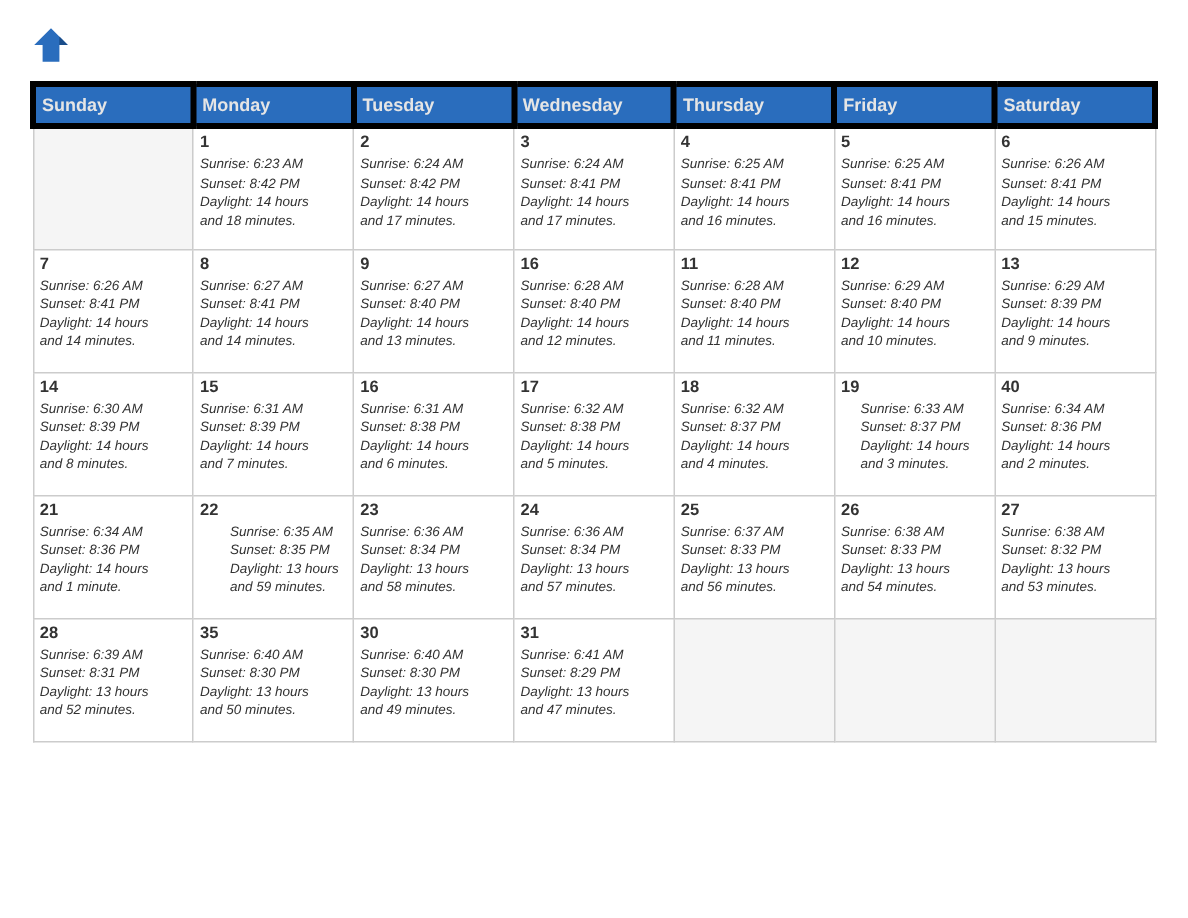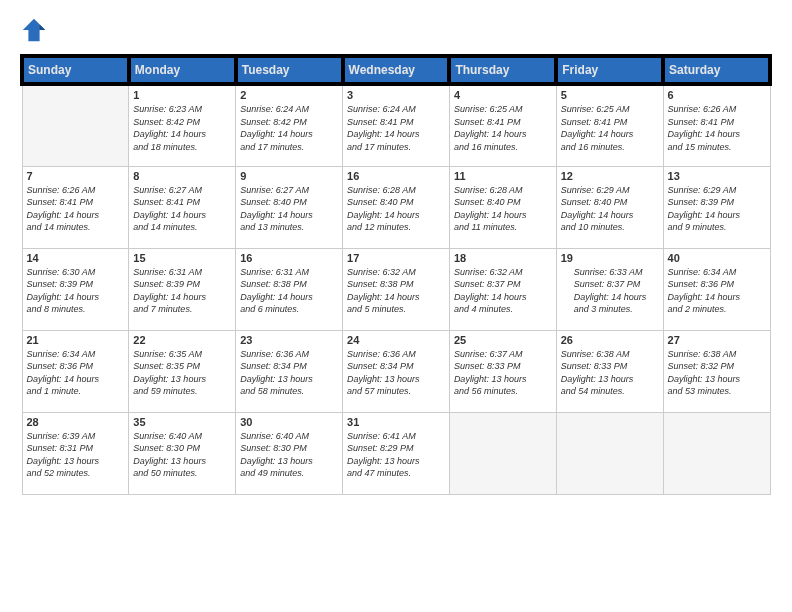--- a/index.html
+++ b/index.html
@@ -277,21 +277,21 @@
         <tr>
           <td>
             <span class="day-num">21</span>
             <div class="day-info" style="white-space: pre-line;">Sunrise: 6:34 AM
 Sunset: 8:36 PM
 Daylight: 14 hours
 and 1 minute.</div>
           </td>
           <td>
             <span class="day-num">22</span>
-            <div class="day-info" style="white-space: pre-line;">Sunrise: 6:35 AM
+            <div class="day-info" style="white-space: pre-line; margin-left: 20px;">Sunrise: 6:35 AM
 Sunset: 8:35 PM
 Daylight: 13 hours
 and 59 minutes.</div>
           </td>
           <td>
             <span class="day-num">23</span>
             <div class="day-info" style="white-space: pre-line;">Sunrise: 6:36 AM
 Sunset: 8:34 PM
 Daylight: 13 hours
 and 58 minutes.</div>

